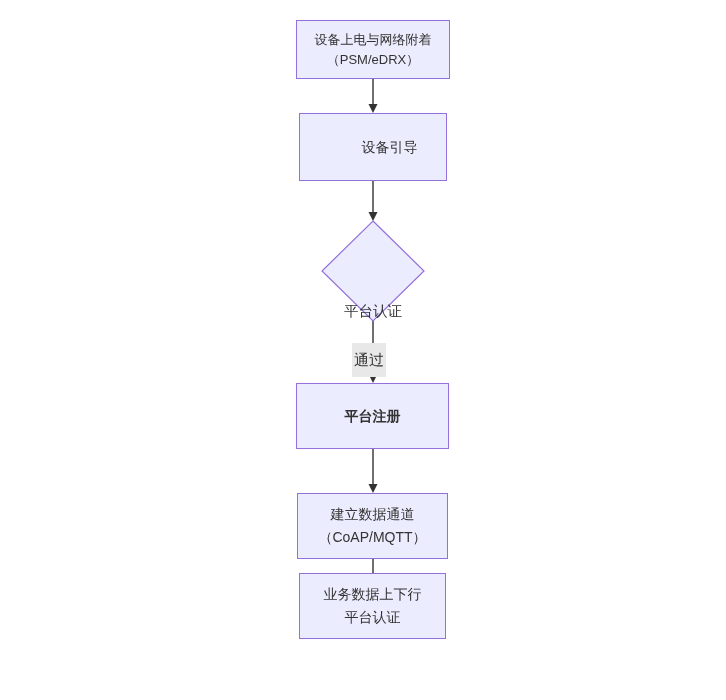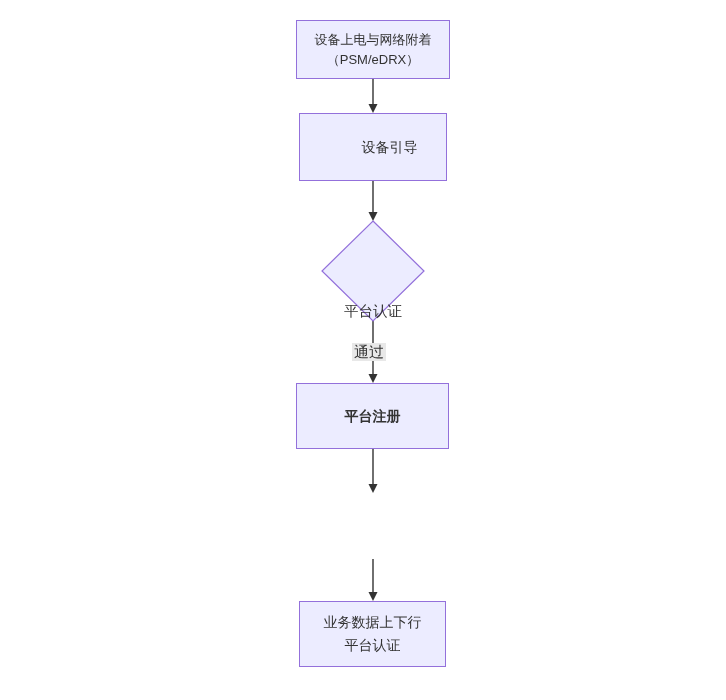--- a/index.html
+++ b/index.html
@@ -37,21 +37,21 @@
     font-size: 14.5px;
     line-height: 20px;
     white-space: nowrap;
   }
   .edge-label {
     position: absolute;
     background: var(--edge-label-bg, #e8e8e8);
     color: var(--text, #333333);
     font-size: 15px;
     line-height: 18px;
-    padding: 0 2px;
+    padding: 8px 2px;
     text-align: center;
     white-space: nowrap;
   }
 </style>
 </head>
 <body>
 
 <div class="canvas">
 
   <svg class="edges" width="726" height="700" viewBox="0 0 726 700" aria-hidden="true">
@@ -84,19 +84,23 @@
   </div>
 
   <div class="diamond-label" style="left:313px; top:261px; width:120px;margin-top:40px;">平台认证</div>
 
   <div class="edge-label" style="left:352px; top:343px; min-width:33px;">通过</div>
 
   <div class="node" style="left:296px; top:383px; width:153px; height:66px;font-weight:bold;">
     <div class="line">平台注册</div>
   </div>
 
+  <div class="node" style="left:297px; top:493px; width:151px; height:66px;">
+    <div class="line">建立数据通道</div>
+    <div class="line">（CoAP/MQTT）</div>
+  </div>
 
-  <div class="node" style="left:299px; top:601px; width:147px; height:66px;">
+  <div class="node" style="left:299px; top:573px; width:147px; height:66px;">
     <div class="line">业务数据上下行</div>
     <div class="line">平台认证</div>
   </div>
 
 </div>
 
 </body></html>

